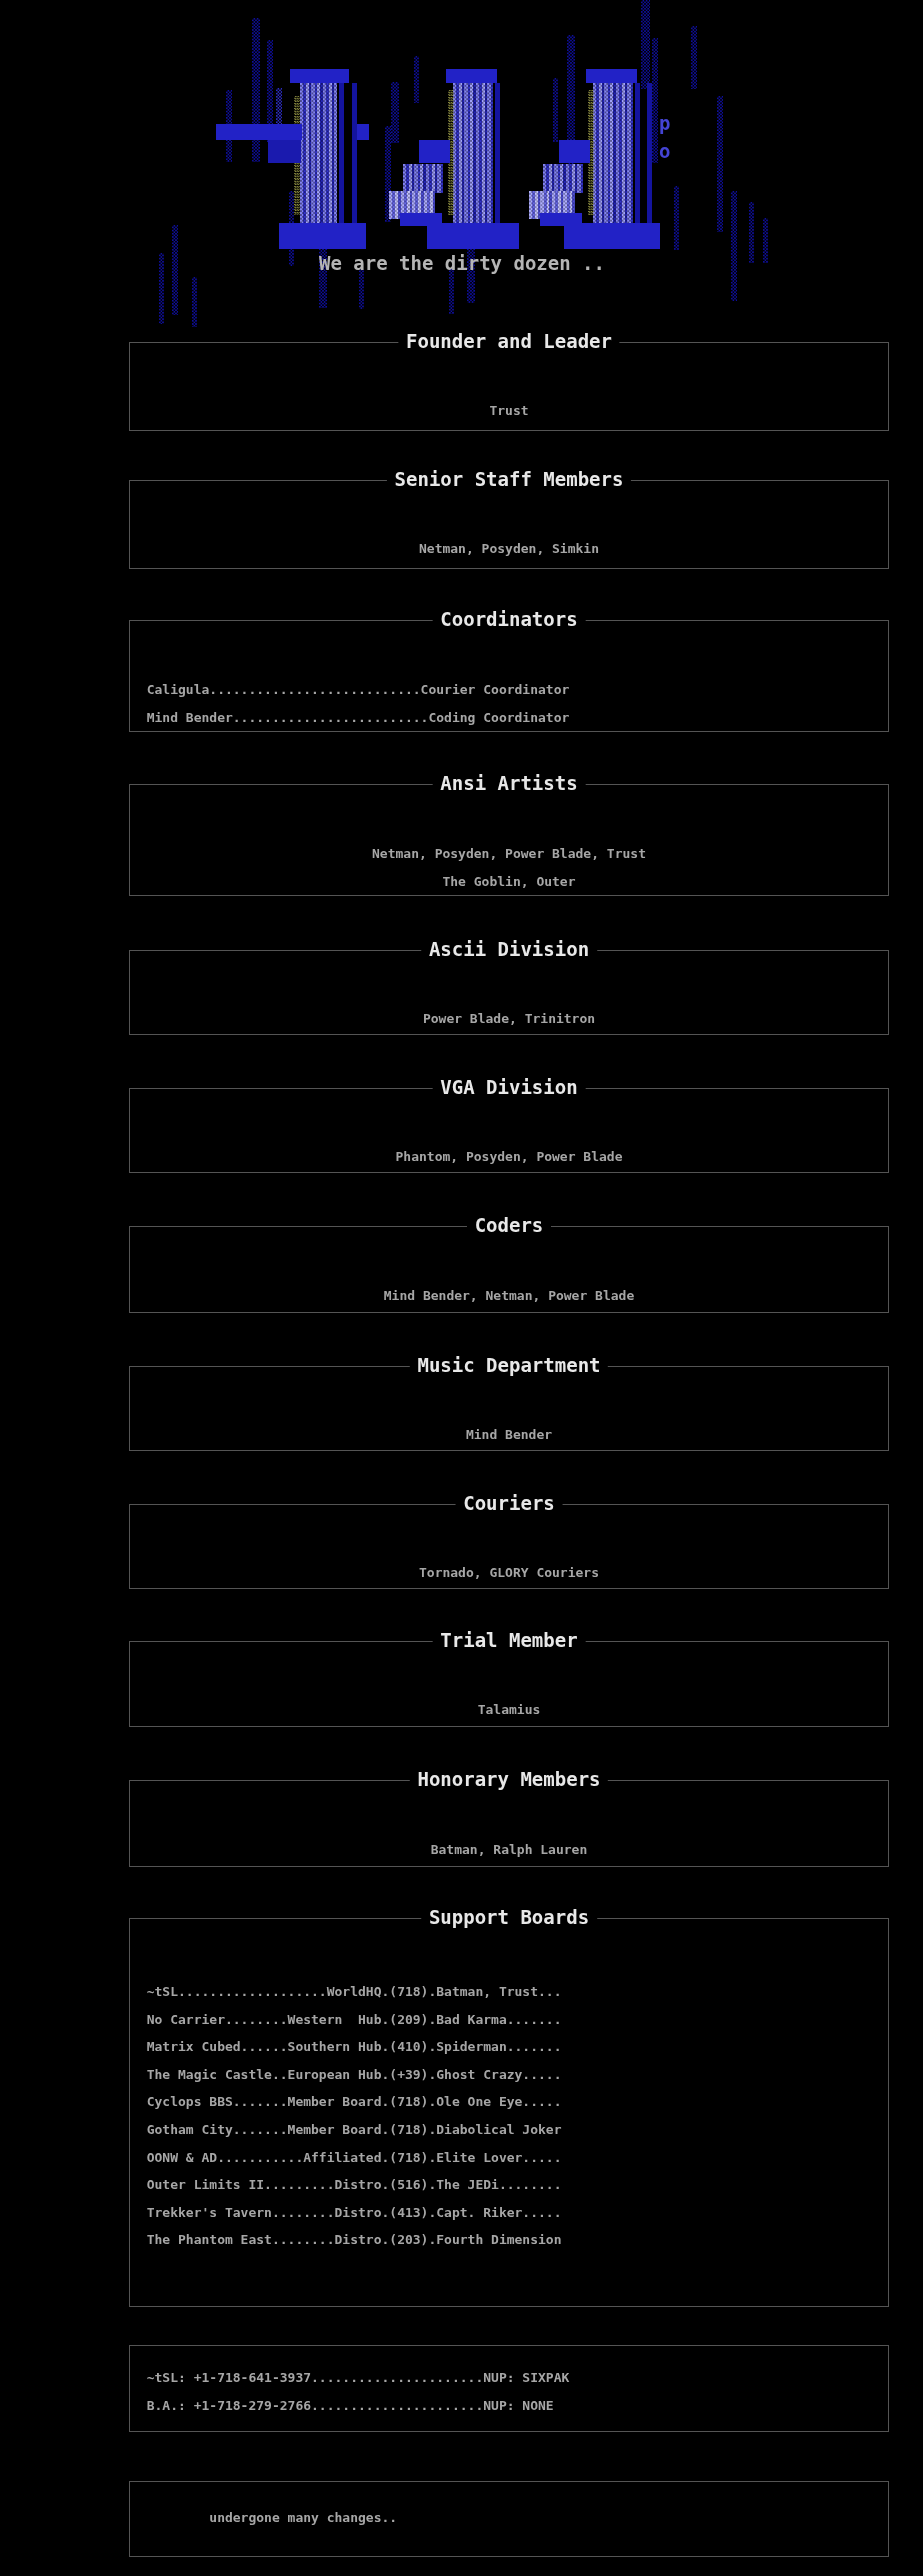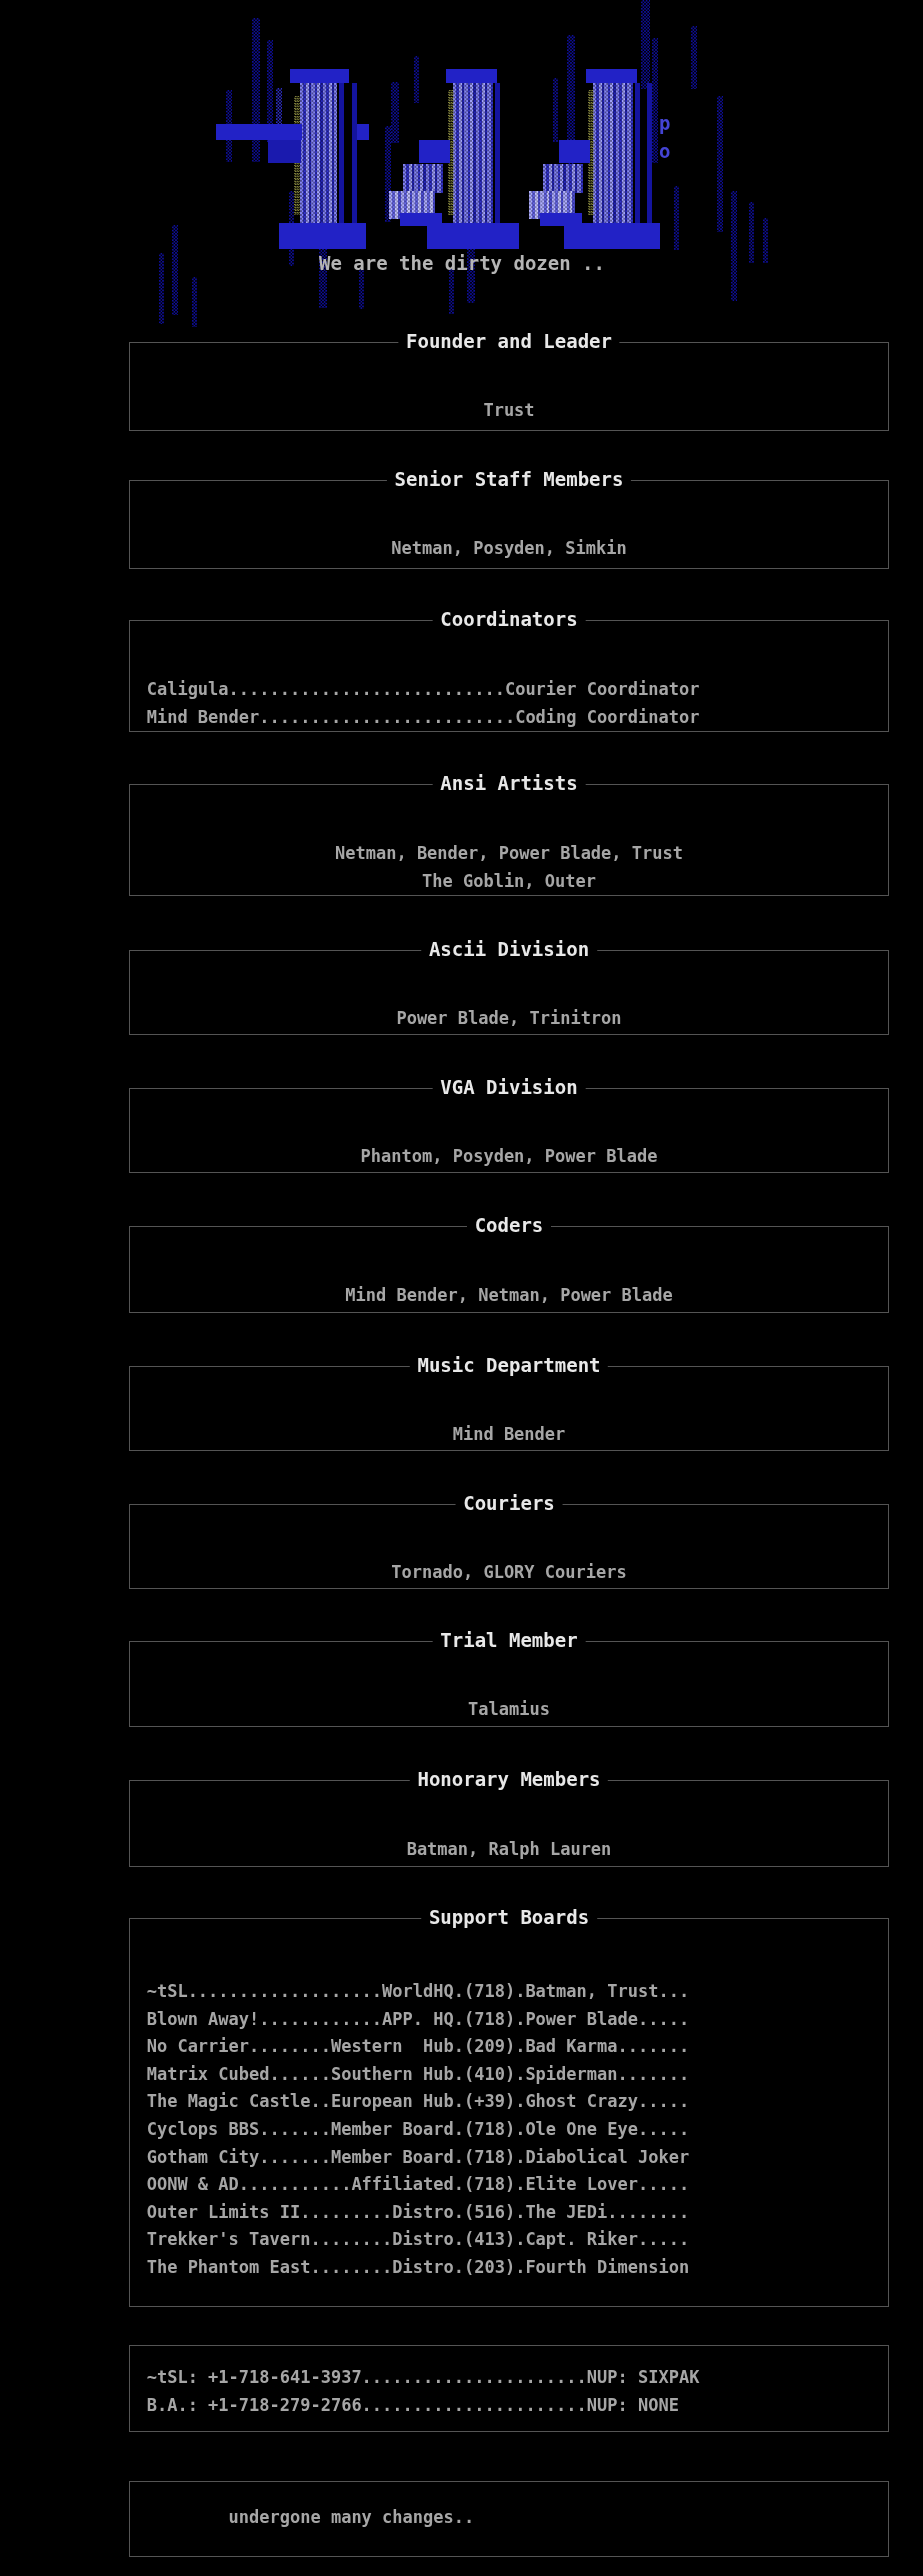--- a/index.html
+++ b/index.html
@@ -25,21 +25,21 @@
   .olive{background:repeating-conic-gradient(#8b8b40 0% 25%, rgba(0,0,0,0) 25% 50%);
         background-size:2.6px 2.6px;}
   
   .tagline{position:absolute;top:250px;left:0;width:100%;text-align:center;
            color:#b5b5b5;font-size:19px;line-height:27.6px;white-space:pre;}
   .po{position:absolute;left:659px;top:110px;color:#4444d4;font-size:19px;
       line-height:27.6px;white-space:pre;}
   .box{position:absolute;left:129px;width:760px;border:1.9px solid #545454;box-sizing:border-box;}
   .box .title{position:absolute;top:-14.8px;left:50%;transform:translateX(-50%);
       background:#000;padding:0 7.7px;color:#e8e8e8;font-size:19px;line-height:27.6px;white-space:pre;}
-  .ln{font-size:17px;line-height:27.6px;color:#a6a6a6;white-space:pre;}
+  .ln{font-size:13px;line-height:27.6px;color:#a6a6a6;white-space:pre;}
   .center .ln{text-align:center;}
   .left .ln{text-align:left;padding-left:16.7px;}
 </style>
 </head>
 <body>
 
 <div class="abs" style="left:0;top:0;width:924px;height:334px;">
 
   <div class="abs dots" style="left:252px;top:18px;width:7.7px;height:144px;"></div>
   <div class="abs dots" style="left:267px;top:40px;width:5.8px;height:103px;"></div>
@@ -119,21 +119,21 @@
   <span class="title">Coordinators</span>
   <div style="padding-top:55px;">
     <div class="ln">Caligula...........................Courier Coordinator</div>
     <div class="ln">Mind Bender.........................Coding Coordinator</div>
   </div>
 </div>
 
 <div class="box center" style="top:784px;height:112px;">
   <span class="title">Ansi Artists</span>
   <div style="padding-top:55px;">
-    <div class="ln">Netman, Bender, Power Blade, Trust</div>
+    <div class="ln">Netman, Posyden, Power Blade, Trust</div>
     <div class="ln">The Goblin, Outer</div>
   </div>
 </div>
 
 <div class="box center" style="top:950px;height:85px;">
   <span class="title">Ascii Division</span>
   <div class="ln" style="padding-top:54px;">Power Blade, Trinitron</div>
 </div>
 
 <div class="box center" style="top:1088px;height:85px;">
@@ -163,21 +163,20 @@
 
 <div class="box center" style="top:1780px;height:87px;">
   <span class="title">Honorary Members</span>
   <div class="ln" style="padding-top:55px;">Batman, Ralph Lauren</div>
 </div>
 
 <div class="box left" style="top:1918px;height:389px;">
   <span class="title">Support Boards</span>
   <div style="padding-top:59px;">
     <div class="ln">~tSL...................WorldHQ.(718).Batman, Trust...</div>
-    <div class="ln">Blown Away!............APP. HQ.(718).Power Blade.....</div>
     <div class="ln">No Carrier........Western  Hub.(209).Bad Karma.......</div>
     <div class="ln">Matrix Cubed......Southern Hub.(410).Spiderman.......</div>
     <div class="ln">The Magic Castle..European Hub.(+39).Ghost Crazy.....</div>
     <div class="ln">Cyclops BBS.......Member Board.(718).Ole One Eye.....</div>
     <div class="ln">Gotham City.......Member Board.(718).Diabolical Joker</div>
     <div class="ln">OONW &amp; AD...........Affiliated.(718).Elite Lover.....</div>
     <div class="ln">Outer Limits II.........Distro.(516).The JEDi........</div>
     <div class="ln">Trekker's Tavern........Distro.(413).Capt. Riker.....</div>
     <div class="ln">The Phantom East........Distro.(203).Fourth Dimension</div>
   </div>

